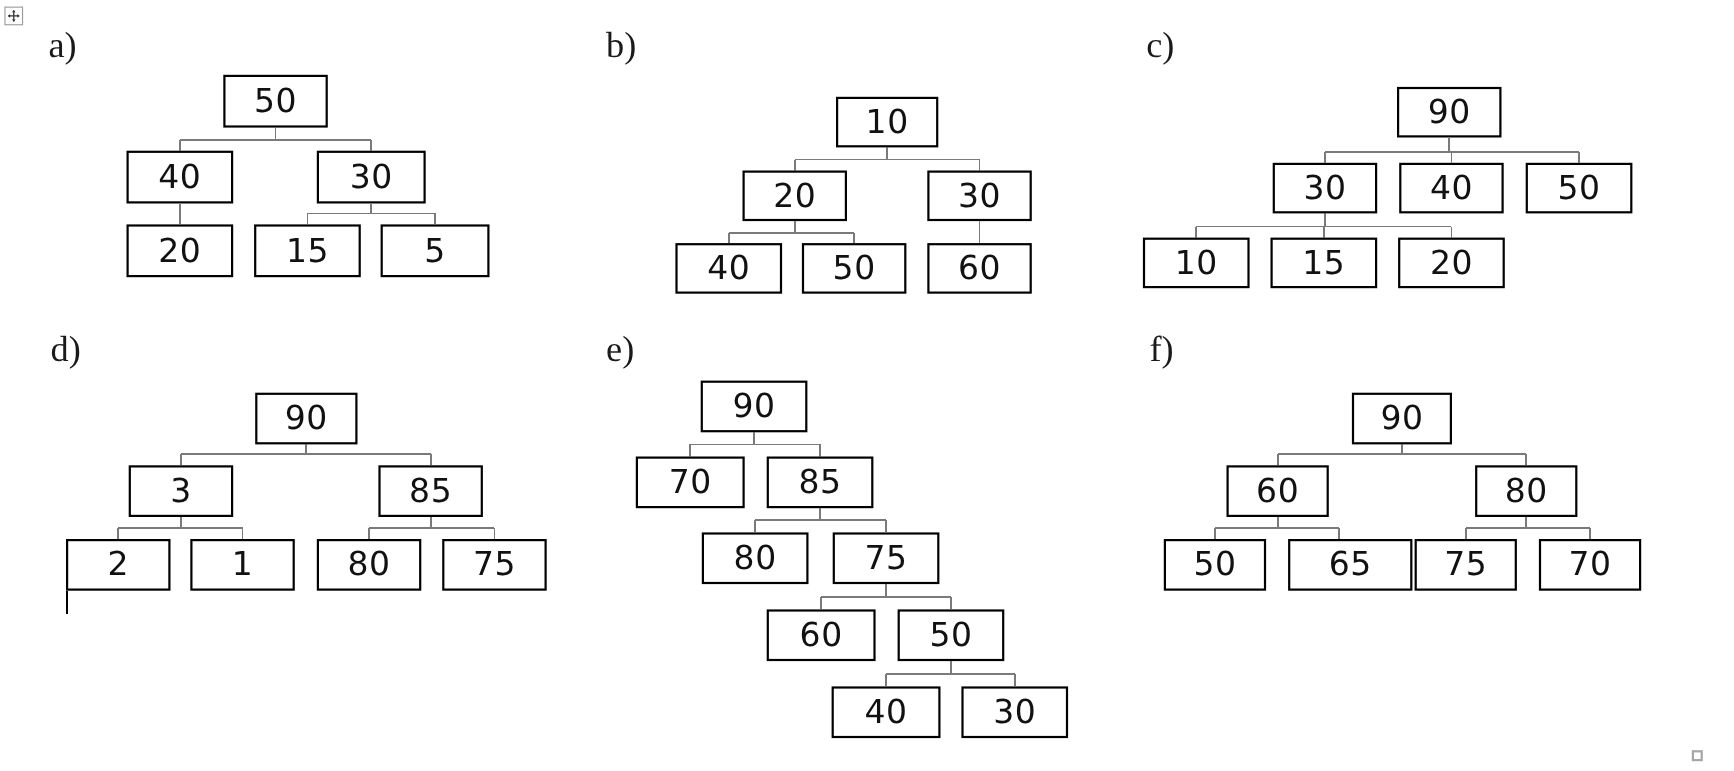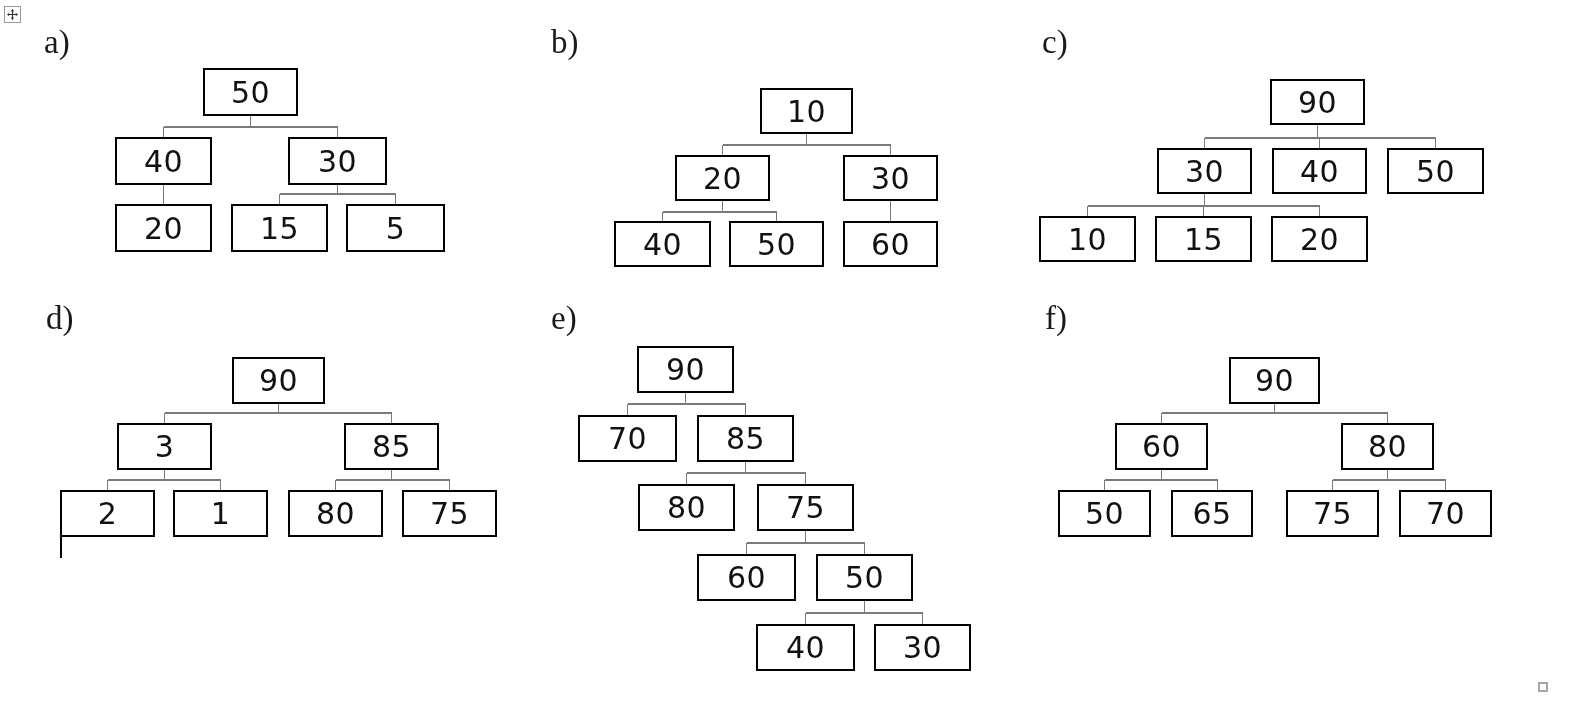--- a/index.html
+++ b/index.html
@@ -235,19 +235,19 @@
           <line x1="1217.5" y1="480" x2="1217.5" y2="490"></line>
           <line x1="1387.5" y1="470" x2="1387.5" y2="480"></line>
           <line x1="1332.5" y1="480" x2="1445.5" y2="480"></line>
           <line x1="1332.5" y1="480" x2="1332.5" y2="490"></line>
           <line x1="1445.5" y1="480" x2="1445.5" y2="490"></line>
         </svg>
         <div class="node" style="left: 1229px; top: 357px; width: 91px; height: 47px;">90</div>
         <div class="node" style="left: 1115px; top: 423px; width: 93px; height: 47px;">60</div>
         <div class="node" style="left: 1341px; top: 423px; width: 93px; height: 47px;">80</div>
         <div class="node" style="left: 1058px; top: 490px; width: 93px; height: 47px;">50</div>
-        <div class="node" style="left: 1171px; top: 490px; width: 82px; height: 47px;">65</div>
+        <div class="node" style="left: 1171px; top: 490px; width: 113px; height: 47px;">65</div>
         <div class="node" style="left: 1286px; top: 490px; width: 93px; height: 47px;">75</div>
         <div class="node" style="left: 1399px; top: 490px; width: 93px; height: 47px;">70</div>
       </div>
     </div>
 
 </div>
 
 </body></html>

